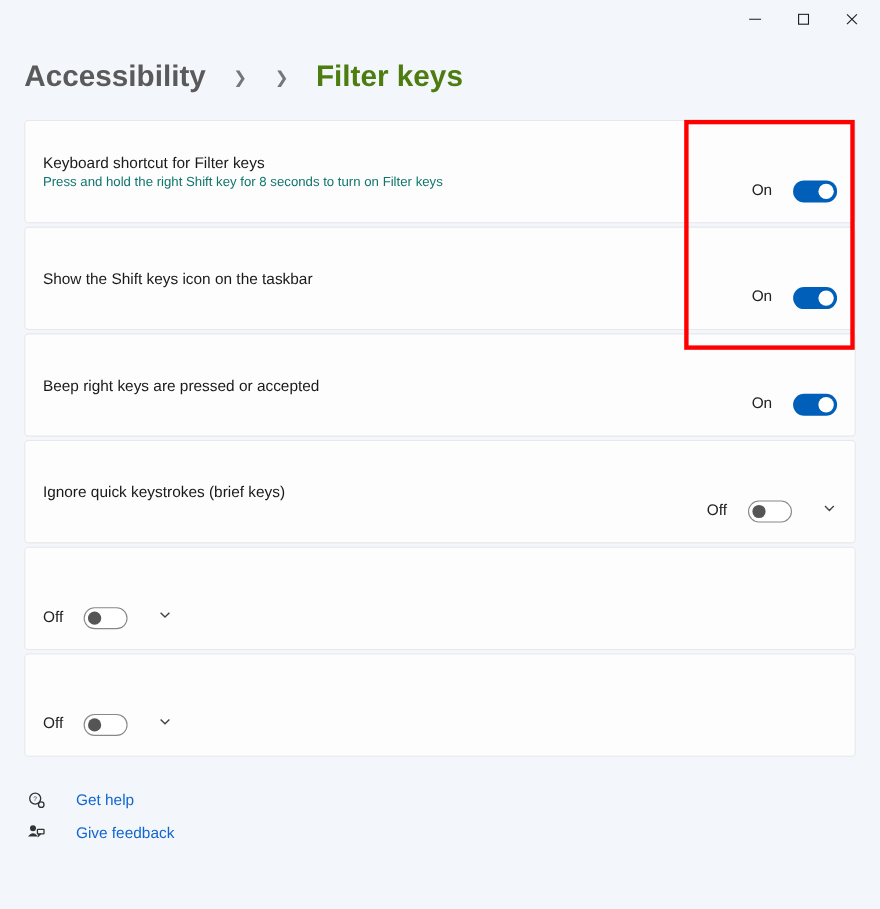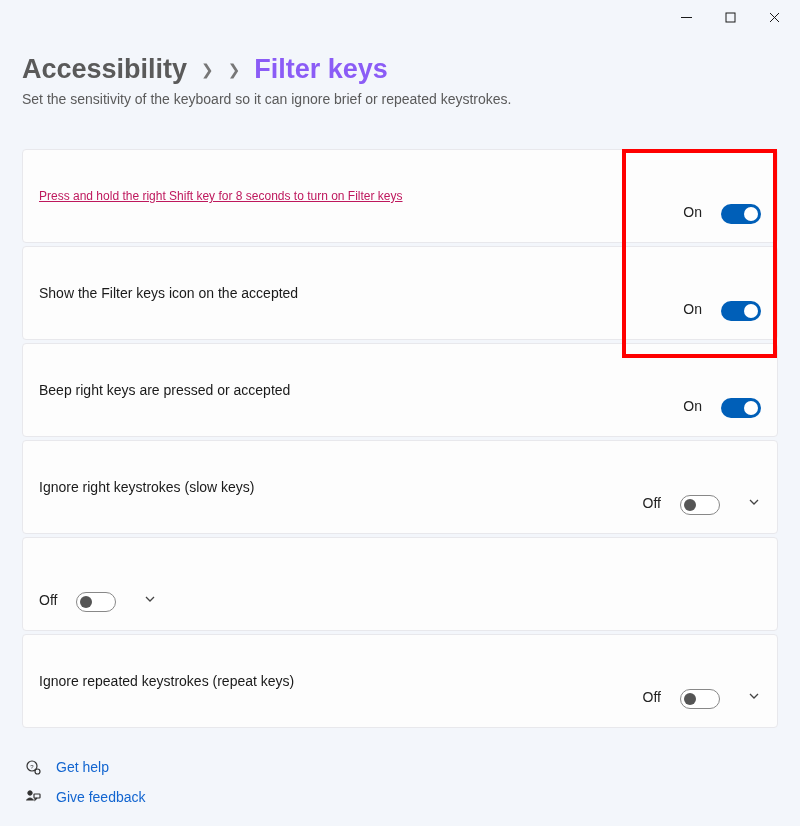--- a/index.html
+++ b/index.html
@@ -26,28 +26,28 @@
       justify-content: center;
       color: #1a1a1a;
     }
     .tb-btn svg { width: 11px; height: 11px; stroke: #1a1a1a; stroke-width: 1; fill: none; }
     .content {
       padding: 20px 22px 0 22px;
     }
     .breadcrumb {
       display: flex;
       align-items: center;
-      gap: 14px;
+      gap: 25px;
       font-size: 27px;
       font-weight: 600;
       color: #555;
-      margin-bottom: 6px;
+      margin-bottom: 24px;
     }
     .breadcrumb .crumb-ancestor { color: #5a5a5a; font-weight: 600; }
-    .breadcrumb .crumb-current { color: #8b5cf6; font-weight: 600; }
+    .breadcrumb .crumb-current { color: #4d7c0f; font-weight: 600; }
     .breadcrumb .chev { color: #777; font-size: 15px; font-weight: 400; }
     .description {
       font-size: 14px;
       color: #5a5a5a;
       margin-bottom: 42px;
     }
     .card-list {
       display: flex;
       flex-direction: column;
       gap: 3px;
@@ -57,21 +57,21 @@
       border: 1px solid #e8e8ec;
       border-radius: 4px;
       padding: 18px 16px 18px 16px;
       display: flex;
       align-items: center;
       justify-content: space-between;
       min-height: 66px;
     }
     .card-text { display: flex; flex-direction: column; gap: 2px; }
     .card-title { font-size: 14px; color: #1a1a1a; }
-    .card-subtitle { font-size: 12px; color: #be185d; text-decoration: underline; }
+    .card-subtitle { font-size: 12px; color: #0f766e; }
     .card-right { display: flex; align-items: flex-start; gap: 19px; margin-top: 36px; }
     .state-label { font-size: 14px; color: #222; }
     .toggle {
       width: 40px;
       height: 20px;
       border-radius: 10px;
       position: relative;
       flex-shrink: 0;
     }
     .toggle.on { background: #005fb8; }
@@ -99,21 +99,21 @@
     .links {
       margin-top: 30px;
       display: flex;
       flex-direction: column;
       gap: 12px;
       padding-left: 2px;
     }
     .link-row {
       display: flex;
       align-items: center;
-      gap: 14px;
+      gap: 27px;
       font-size: 14px;
     }
     .link-row a { color: #1265d0; text-decoration: none; }
     .link-icon { width: 18px; height: 18px; display:flex; align-items:center; justify-content:center; }
     .link-icon svg { width: 16px; height: 16px; stroke: #333; fill: #333; }
     .cards-wrap { position: relative; }
   </style>
 </head>
 <body>
 
@@ -137,38 +137,38 @@
 </div>
 
 <div class="content">
   <div class="breadcrumb">
     <span class="crumb-ancestor">Accessibility</span>
     <span class="chev">❯</span>
     <span class="chev">❯</span>
     <span class="crumb-current">Filter keys</span>
   </div>
 
-  <div class="description">Set the sensitivity of the keyboard so it can ignore brief or repeated keystrokes.</div>
 
   <div class="cards-wrap">
     <div class="card-list" id="card-list">
         <div class="card">
           <div class="card-text">
+            <div class="card-title">Keyboard shortcut for Filter keys</div>
             <div class="card-subtitle">Press and hold the right Shift key for 8 seconds to turn on Filter keys</div>
           </div>
           <div class="card-right">
             <span class="state-label">On</span>
             <div class="toggle on">
               <div class="knob"></div>
             </div>
           </div>
         </div>
         <div class="card">
           <div class="card-text">
-            <div class="card-title">Show the Filter keys icon on the accepted</div>
+            <div class="card-title">Show the Shift keys icon on the taskbar</div>
           </div>
           <div class="card-right">
             <span class="state-label">On</span>
             <div class="toggle on">
               <div class="knob"></div>
             </div>
           </div>
         </div>
         <div class="card">
           <div class="card-text">
@@ -176,21 +176,21 @@
           </div>
           <div class="card-right">
             <span class="state-label">On</span>
             <div class="toggle on">
               <div class="knob"></div>
             </div>
           </div>
         </div>
         <div class="card">
           <div class="card-text">
-            <div class="card-title">Ignore right keystrokes (slow keys)</div>
+            <div class="card-title">Ignore quick keystrokes (brief keys)</div>
           </div>
           <div class="card-right">
             <span class="state-label">Off</span>
             <div class="toggle off">
               <div class="knob"></div>
             </div>
             <div class="expand-chev">
               <svg viewBox="0 0 12 12">
                 <polyline points="2,4 6,8 10,4"></polyline>
               </svg>
@@ -204,23 +204,20 @@
               <div class="knob"></div>
             </div>
             <div class="expand-chev">
               <svg viewBox="0 0 12 12">
                 <polyline points="2,4 6,8 10,4"></polyline>
               </svg>
             </div>
           </div>
         </div>
         <div class="card">
-          <div class="card-text">
-            <div class="card-title">Ignore repeated keystrokes (repeat keys)</div>
-          </div>
           <div class="card-right">
             <span class="state-label">Off</span>
             <div class="toggle off">
               <div class="knob"></div>
             </div>
             <div class="expand-chev">
               <svg viewBox="0 0 12 12">
                 <polyline points="2,4 6,8 10,4"></polyline>
               </svg>
             </div>

